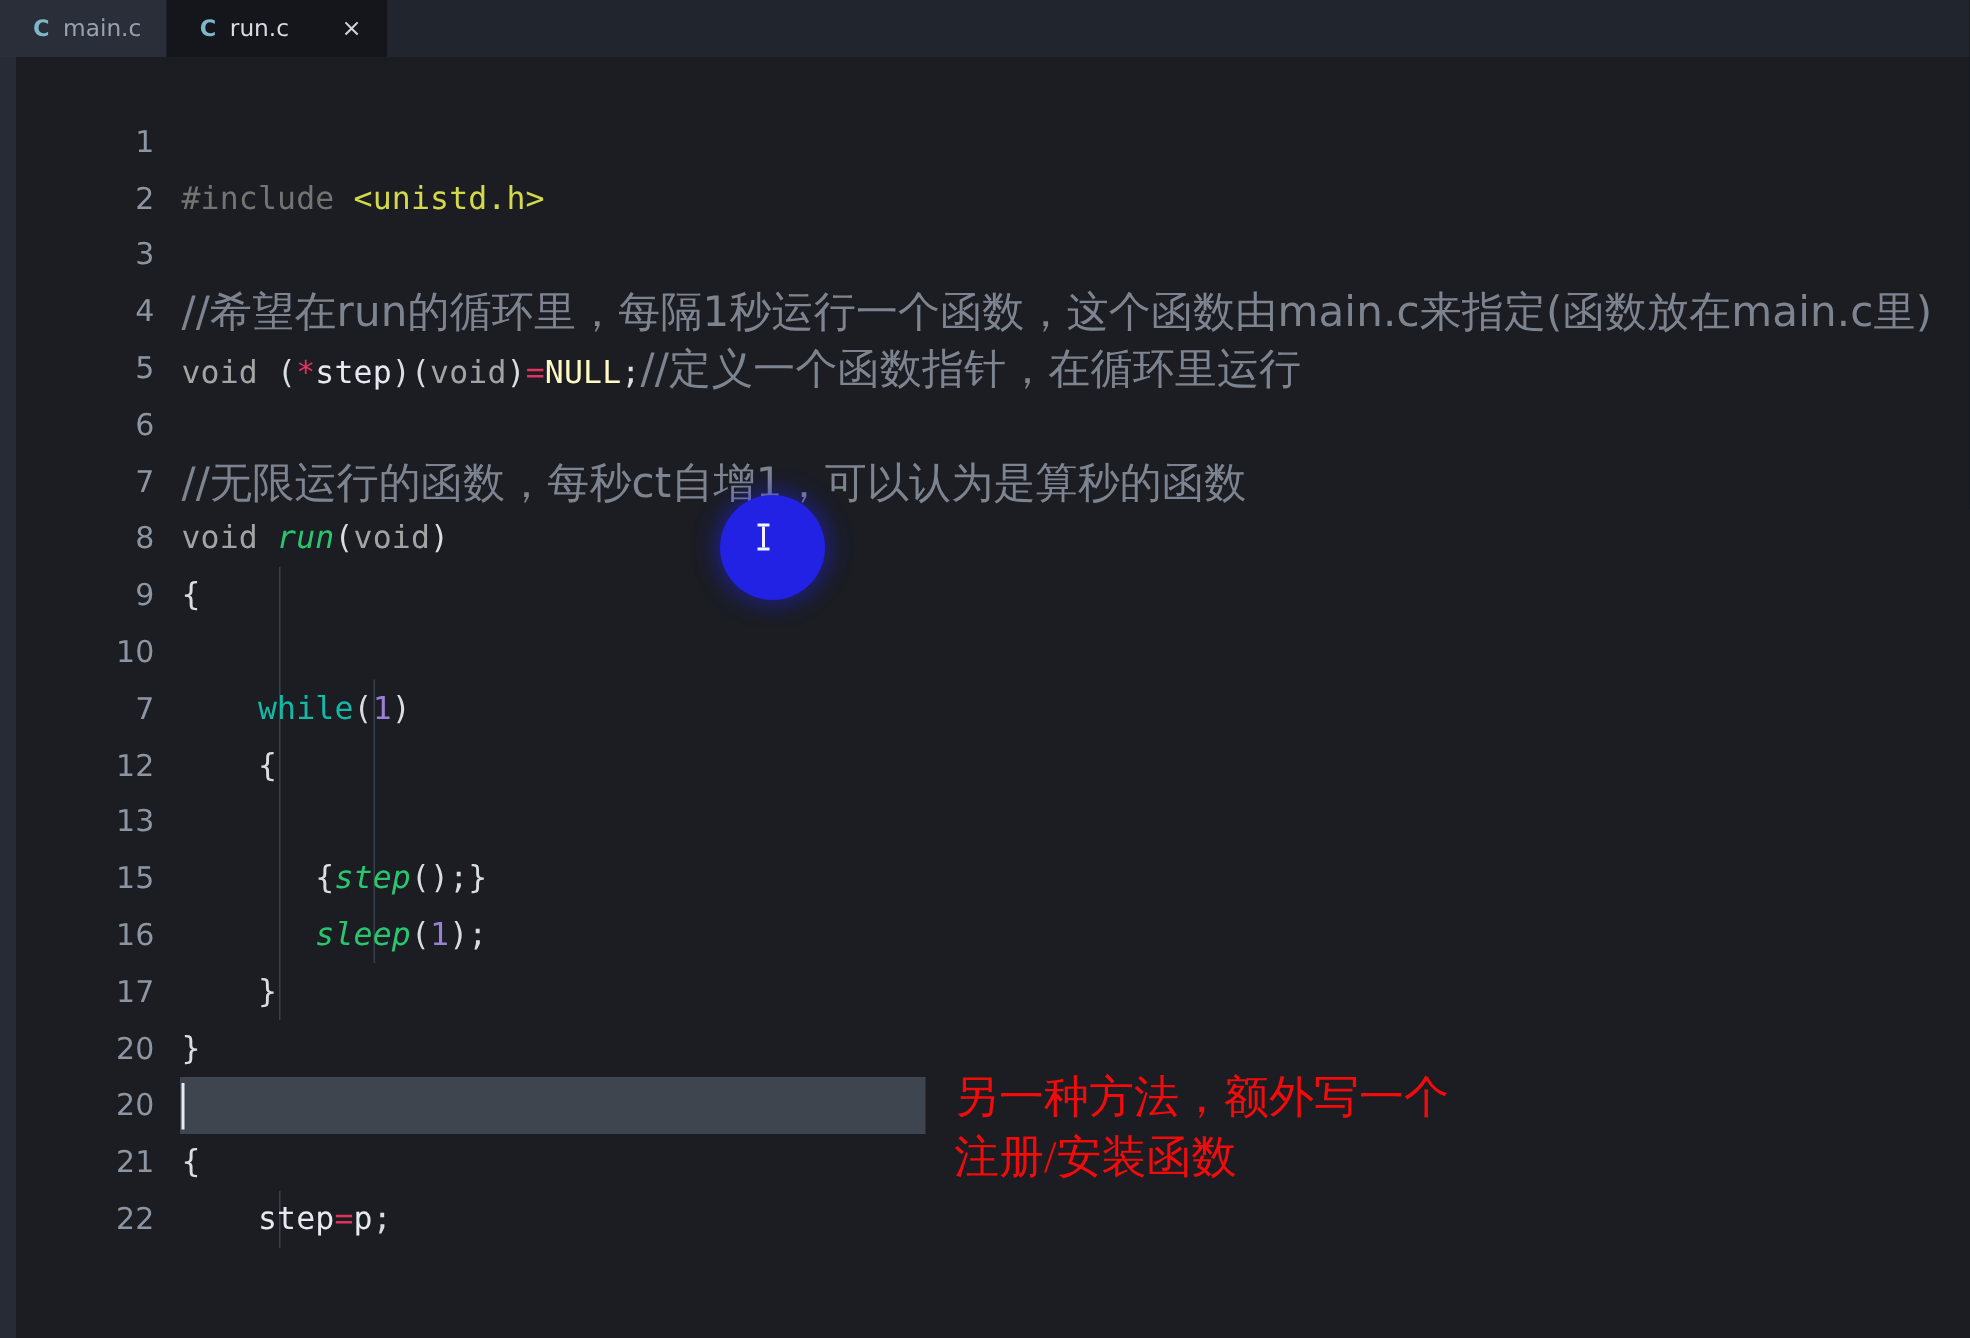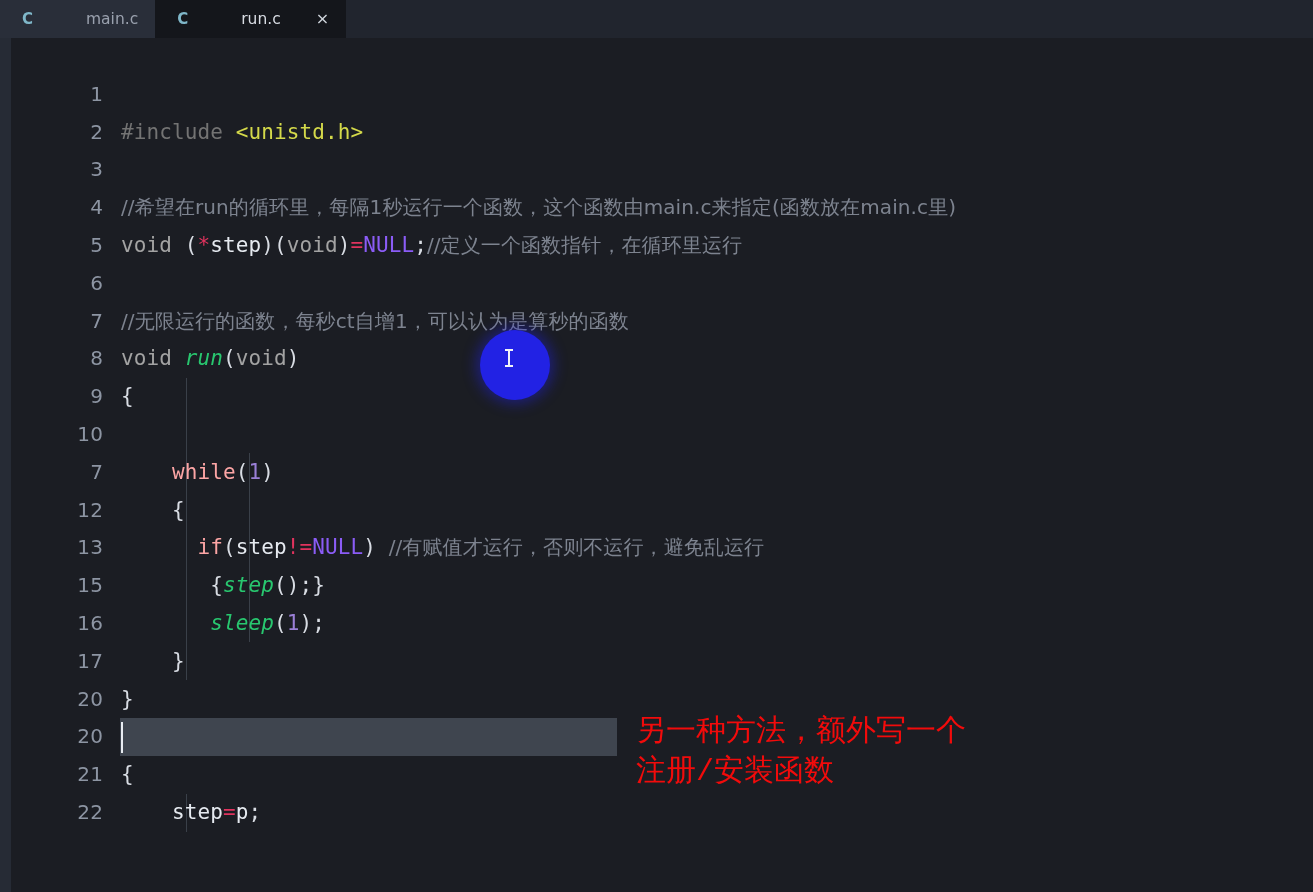--- a/index.html
+++ b/index.html
@@ -45,21 +45,21 @@
     background: #14161b;
     color: #d8dce3;
   }
   .tab .lang-icon {
     font-family: "DejaVu Sans", "Liberation Sans", sans-serif;
     font-weight: bold;
     font-size: 15px;
     color: #7fb7c9;
     letter-spacing: 0;
   }
-  .tab .tab-label { white-space: nowrap; margin-left: 44px; }
+  .tab .tab-label { white-space: nowrap; }
   .tab .tab-close {
     margin-left: 26px;
     font-size: 16px;
     color: #cfd4db;
     line-height: 1;
     font-family: "DejaVu Sans", "Liberation Sans", sans-serif;
   }
   #tabbar .tab-filler { flex: 1 1 auto; background: #21252e; }
 
   
@@ -112,32 +112,32 @@
   
   .guide {
     position: absolute;
     width: 1px;
     background: #3a4049;
   }
 
   
   .t-pre   { color: #737373; text-align: right; }
   .t-str   { color: #d4d94a; }
-  .t-kw    { color: #fca5a5; }
+  .t-kw    { color: #14b8a6; }
   .t-type  { color: #a3a3a3; }
   .t-fn    { color: #28c76f; font-style: italic; }
   .t-num   { color: #9a7fd6; }
-  .t-const { color: #8b5cf6; }
+  .t-const { color: #fef9c3; }
   .t-op    { color: #e0335e; }
   .t-punc  { color: #d8dce3; }
   .t-id    { color: #e6eaf0; }
   .t-cmt   { color: #7d838f; }
 
   
-  .cn { font-family: "DejaVu Sans", "Liberation Sans", sans-serif; font-size: 20px; }
+  .cn { font-family: "DejaVu Sans", "Liberation Sans", sans-serif; font-size: 28px; }
 
   
   #selection-highlight {
     position: absolute;
     left: 109px;
     top: 680.4px;
     width: 497px;
     height: 37.8px;
     background: #3f454f;
   }
@@ -172,21 +172,21 @@
   #ibeam-cursor .bar { position:absolute; left:3px; top:2px; width:2px; height:14px; background:#f2f4f8; }
   #ibeam-cursor .cap-t { position:absolute; left:0; top:0; width:8px; height:2px; background:#f2f4f8; }
   #ibeam-cursor .cap-b { position:absolute; left:0; bottom:0; width:8px; height:2px; background:#f2f4f8; }
 
   
   #annotation {
     position: absolute;
     left: 636px;
     top: 674px;
     color: #f20b0b;
-    font-family: Liberation Mono, monospace;
+    font-family: Liberation Serif, serif;
     font-size: 30px;
     line-height: 40px;
     white-space: pre;
     user-select: none;
   }
 </style>
 </head>
 <body>
 
 <div id="screen">
@@ -265,21 +265,20 @@
         <span class="ltext">    <span class="t-kw">while</span><span class="t-punc">(</span><span class="t-num">1</span><span class="t-punc">)</span></span>
       </div>
 
       <div class="line">
         <span class="lno">7</span>
         <span class="ltext t-punc">    {</span>
       </div>
 
       <div class="line">
         <span class="lno">12</span>
-        <span class="ltext">      <span class="t-kw">if</span><span class="t-punc">(</span><span class="t-id">step</span><span class="t-op">!=</span><span class="t-const">NULL</span><span class="t-punc">)</span> <span class="t-cmt cn">//有赋值才运行，否则不运行，避免乱运行</span></span>
       </div>
 
       <div class="line">
         <span class="lno">13</span>
         <span class="ltext">       <span class="t-punc">{</span><span class="t-fn">step</span><span class="t-punc">();}</span></span>
       </div>
 
 
       <div class="line">
         <span class="lno">15</span>

